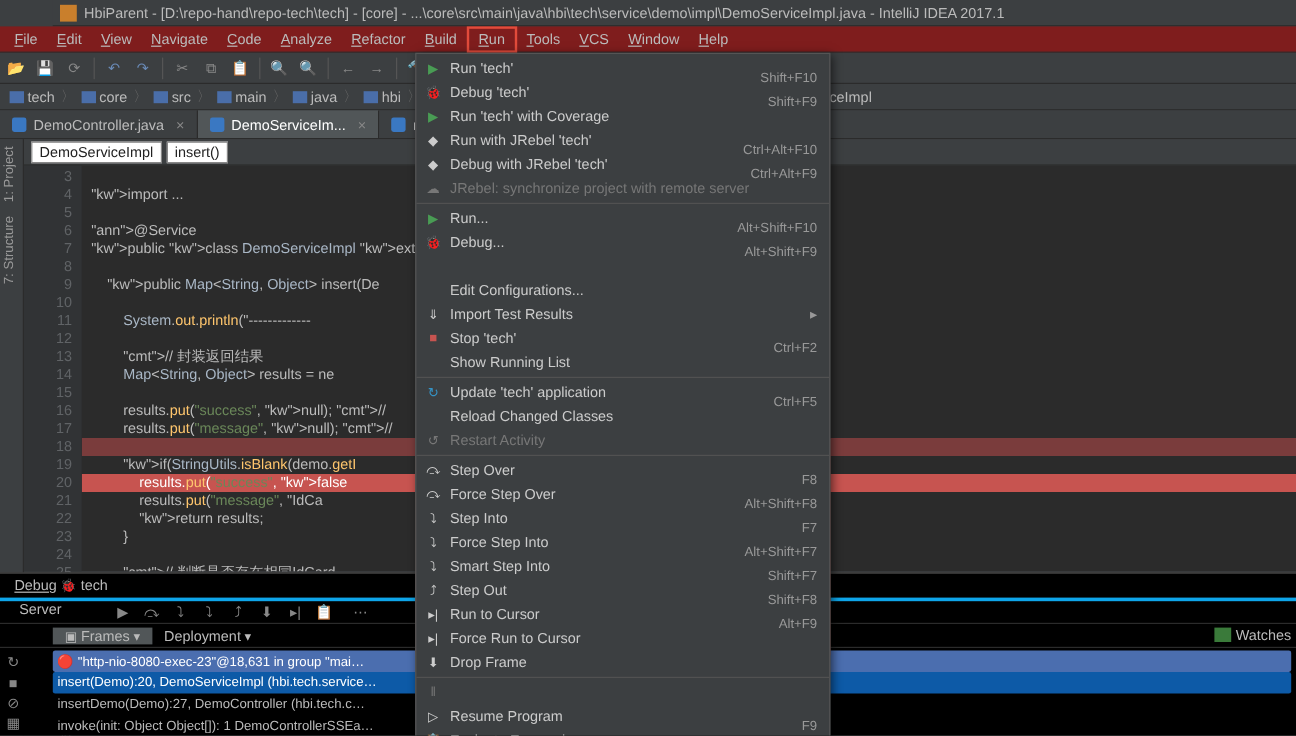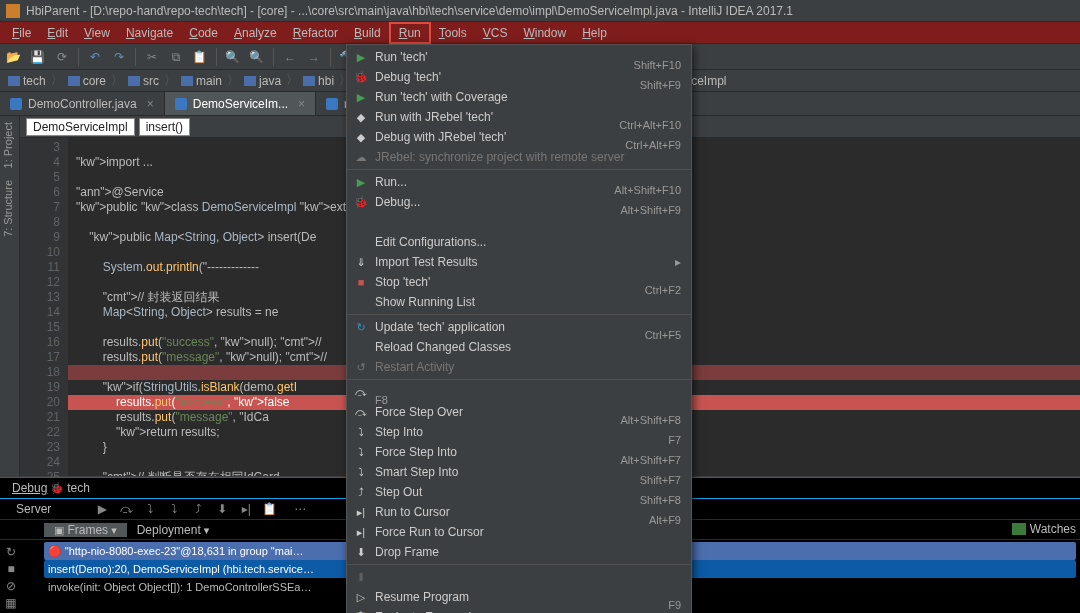--- a/index.html
+++ b/index.html
@@ -1,19 +1,19 @@
 <!DOCTYPE html>
 <html><head>
 <meta charset="utf-8">
 <style>
 * { margin:0; padding:0; box-sizing:border-box; font-family:"Segoe UI",Tahoma,sans-serif; font-size:12px; }
 body { background:#3c3f41; color:#bbb; width:1080px; height:613px; overflow:hidden; position:relative; }
 
 
-.titlebar { height:22px; background:#3c3f41; display:flex; align-items:center; padding:0 6px; color:#bbb; border-bottom:1px solid #2b2b2b; }
+.titlebar { height:22px; background:#3c3f41; display:flex; align-items:center; padding:0 6px; color:#bbb; border-bottom:1px solid #2b2b2b;margin-left:44px; }
 .titlebar .tb-icon { width:14px; height:14px; background:#c97f2c; margin-right:6px; }
 
 
 .menubar { height:22px; background:#7f1d1d; display:flex; align-items:center; padding:0 4px; border-bottom:1px solid #2b2b2b; }
 .menubar .mitem { padding:2px 8px; color:#bbb; cursor:pointer; }
 .menubar .mitem.active { border:2px solid #e24b3b; }
 
 
 .toolbar { height:26px; background:#3c3f41; display:flex; align-items:center; padding:0 4px; gap:4px; border-bottom:1px solid #2b2b2b; }
 .toolbar .tb-btn { width:20px; height:20px; display:flex; align-items:center; justify-content:center; color:#888; cursor:pointer; }
@@ -45,21 +45,21 @@
 .code .hl-error { background:#7a3c3c; }
 .code .hl-caret { background:#c75450; color:#fff; }
 .str { color:#6a8759; }
 .typ { color:#a9b7c6; }
 .fn { color:#ffc66d; }
 
 
 .debug-panel { position:absolute; left:0; bottom:0; right:0; height:136px; background:#000000; border-top:1px solid #555; }
 .debug-tabs { height:20px; display:flex; align-items:center; gap:10px; padding:0 6px; color:#bbb; }
 .debug-tabs .dt { padding:0 6px; cursor:pointer; font-size:11px; }
-.debug-toolbar { height:22px; display:flex; align-items:center; gap:6px; padding:0 6px; border-top:1px solid #0ea5e9; border-bottom:1px solid #2b2b2b; }
+.debug-toolbar { height:22px; display:flex; align-items:flex-start; gap:6px; padding:0 6px; border-top:3px solid #0ea5e9; border-bottom:1px solid #2b2b2b; }
 .debug-toolbar .db-btn { width:18px; height:18px; display:flex; align-items:center; justify-content:center; color:#888; cursor:pointer; }
 .debug-subtabs { display:flex; height:20px; align-items:center; border-bottom:1px solid #2b2b2b; }
 .debug-subtabs .dst { padding:0 10px; font-size:11px; color:#bbb; cursor:pointer;text-align:right; }
 .debug-subtabs .dst.active { background:#515658; }
 .frames { padding:2px 4px 2px 44px; }
 .frames .frame { height:18px; display:flex; align-items:center; padding:0 4px; color:#bbb; border-radius:2px; font-size:11px; }
 .frames .frame.sel { background:#0d5aa7; color:#fff; }
 .frames .frame.sel2 { background:#4b6eaf; color:#fff; }
 .frame-left-btns { position:absolute; left:0; top:64px; bottom:0; width:40px; display:flex; flex-direction:column; gap:2px; padding:2px; }
 .frame-left-btns .flb { width:18px; height:18px; color:#888; display:flex; align-items:center; justify-content:center; cursor:pointer; }
@@ -281,20 +281,21 @@
   </div>
   <div class="frame-left-btns">
     <span class="flb icon-play">↻</span>
     <span class="flb icon-stop">■</span>
     <span class="flb">⊘</span>
     <span class="flb">▦</span>
   </div>
   <div class="frames" id="frames">
       <div class="frame sel2">🔴 "http-nio-8080-exec-23"@18,631 in group "mai…</div>
       <div class="frame sel">insert(Demo):20, DemoServiceImpl (hbi.tech.service…</div>
+      <div class="frame">insertDemo(Demo):27, DemoController (hbi.tech.c…</div>
       <div class="frame">invoke(init: Object  Object[]): 1  DemoControllerSSEa…</div>
     </div>
   <div class="watches">
     <span class="w-icon"></span>
     <span>Watches</span>
   </div>
 </div>
 
 <div class="run-menu" id="runmenu">
     <div class="sec">
@@ -379,20 +380,21 @@
       </div>
       <div class="mi dis">
         <span class="mi-icon ">↺</span>
         <span class="mi-label">Restart Activity</span>
         <span class="mi-short"></span>
       </div>
     </div>
     <div class="sec">
       <div class="mi">
         <span class="mi-icon ">⤼</span>
+        <span class="mi-label">Step Over</span>
         <span class="mi-short">F8</span>
       </div>
       <div class="mi">
         <span class="mi-icon ">⤼</span>
         <span class="mi-label">Force Step Over</span>
         <span class="mi-short">Alt+Shift+F8</span>
       </div>
       <div class="mi">
         <span class="mi-icon ">⤵</span>
         <span class="mi-label">Step Into</span>

